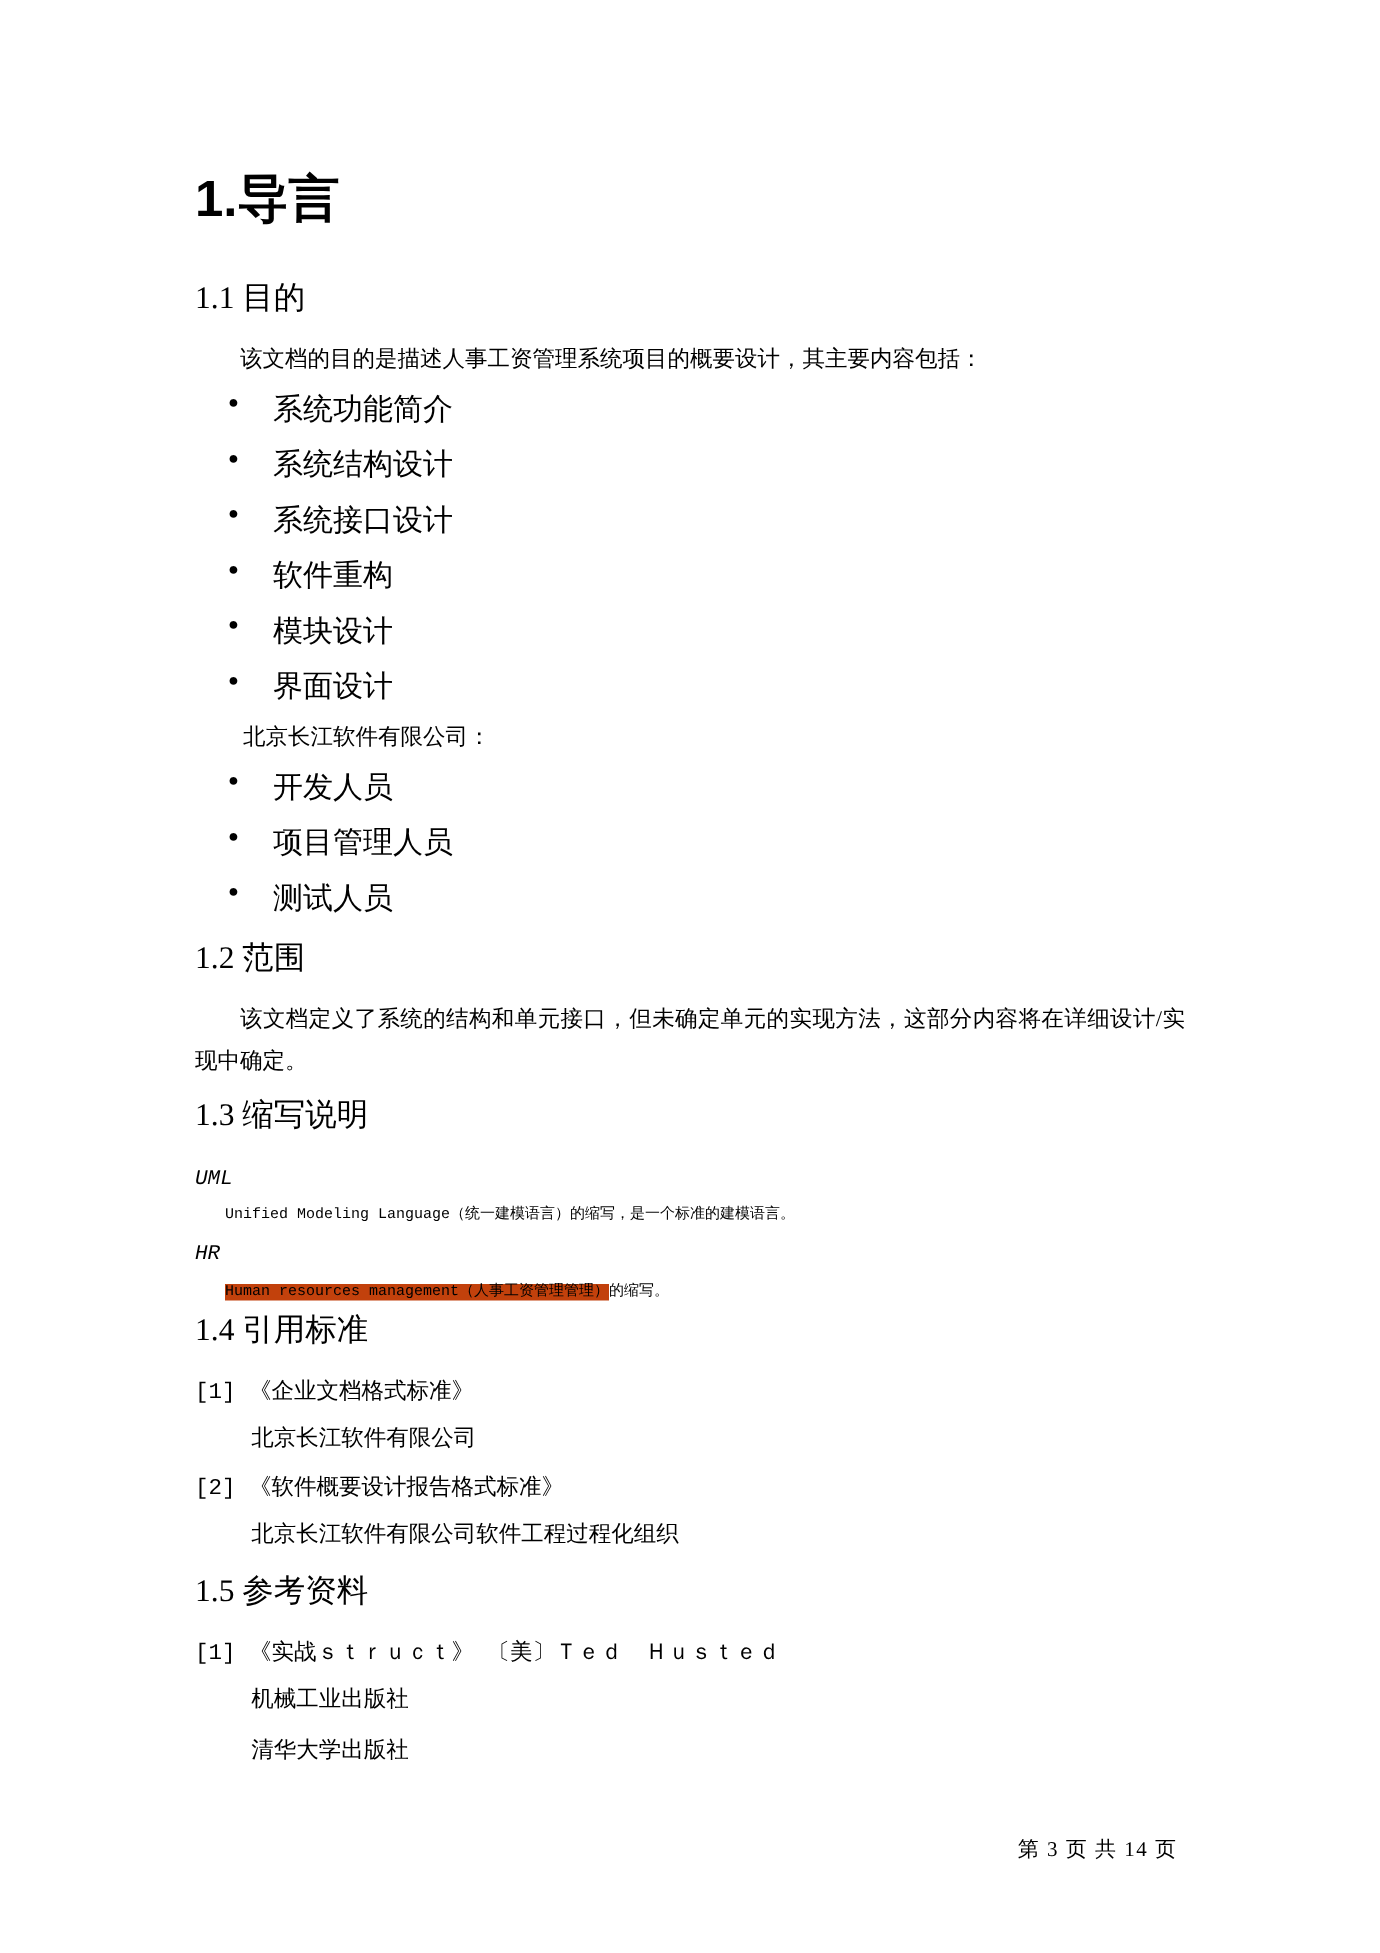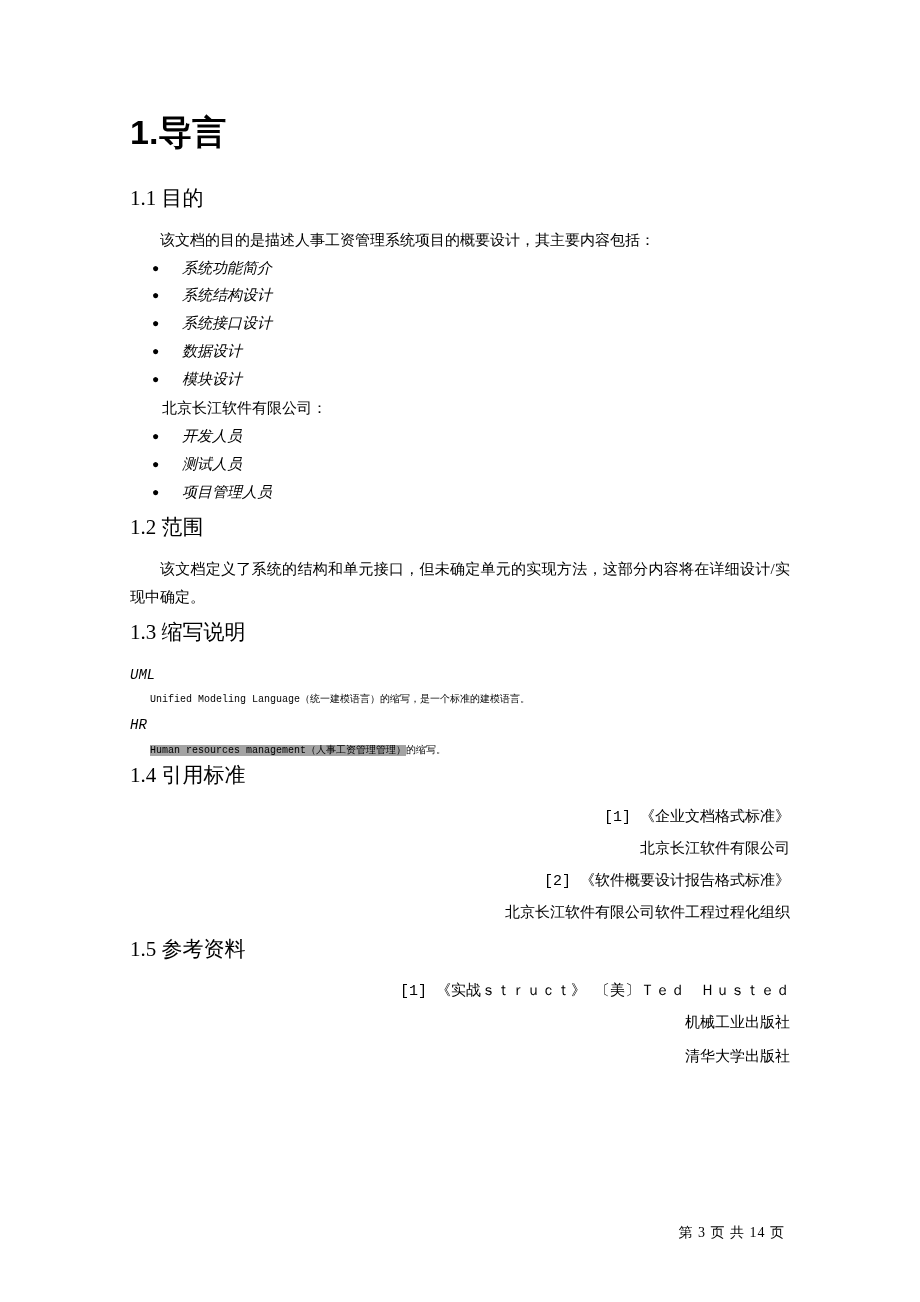--- a/index.html
+++ b/index.html
@@ -35,24 +35,23 @@
     }
     .para-no-indent {
       font-size: 15px;
       line-height: 2.0;
     }
     .bullet-list {
       list-style: none;
       padding-left: 48px;
     }
     .bullet-list li {
-      font-size: 15px;
+      font-size: 20px;
       line-height: 1.85;
       position: relative;
-      font-style: italic;
     }
     .bullet-list li::before {
       content: "●";
       position: absolute;
       left: -26px;
       font-size: 12px;
       top: 2px;
     }
     .bullet-list li .bullet-text {
       margin-left: 4px;
@@ -63,64 +62,64 @@
       line-height: 2.2;
       font-family: "Courier New", monospace;
     }
     .mono-para {
       font-size: 10px;
       line-height: 2.0;
       text-indent: 2em;
       font-family: "Courier New", "SimSun", monospace;
     }
     .highlighted {
-      background: #a3a3a3;
+      background: #c2410c;
     }
     .ref-item {
       font-size: 15px;
       line-height: 2.0;
       font-family: "Courier New", "SimSun", monospace;
     }
     .ref-sub {
       font-size: 15px;
       line-height: 2.0;
       text-indent: 2.5em;
       font-family: "SimSun", serif;
     }
     .ref-block {
       margin-bottom: 4px;
-      text-align: right;
     }
     .page-footer {
       position: absolute;
       bottom: 60px;
       right: 135px;
       font-size: 14px;
       letter-spacing: 1px;
     }
   </style>
 </head>
 <body>
 
 <h1 class="h1-title">1.导言</h1>
 
 <h2 class="h2-title">1.1 目的</h2>
 <p class="para">该文档的目的是描述人事工资管理系统项目的概要设计，其主要内容包括：</p>
 <ul class="bullet-list">
   <li><span class="bullet-text">系统功能简介</span></li>
   <li><span class="bullet-text">系统结构设计</span></li>
   <li><span class="bullet-text">系统接口设计</span></li>
-  <li><span class="bullet-text">数据设计</span></li>
+  <li><span class="bullet-text">软件重构</span></li>
   <li><span class="bullet-text">模块设计</span></li>
+  <li><span class="bullet-text">界面设计</span></li>
 </ul>
 <p class="para-no-indent" style="padding-left:32px;">北京长江软件有限公司：</p>
 <ul class="bullet-list">
   <li><span class="bullet-text">开发人员</span></li>
+  <li><span class="bullet-text">项目管理人员</span></li>
   <li><span class="bullet-text">测试人员</span></li>
-  <li><span class="bullet-text">项目管理人员</span></li>
 </ul>
 
 <h2 class="h2-title" style="margin-top:6px;">1.2 范围</h2>
 <p class="para" style="text-align:justify;">该文档定义了系统的结构和单元接口，但未确定单元的实现方法，这部分内容将在详细设计/实现中确定。</p>
 
 <h2 class="h2-title" style="margin-top:6px;">1.3 缩写说明</h2>
 <p class="italic-term">UML</p>
 <p class="mono-para">Unified Modeling Language（统一建模语言）的缩写，是一个标准的建模语言。</p>
 <p class="italic-term">HR</p>
 <p class="mono-para"><span class="highlighted">Human resources management（人事工资管理管理）</span><span>的缩写。</span></p>

